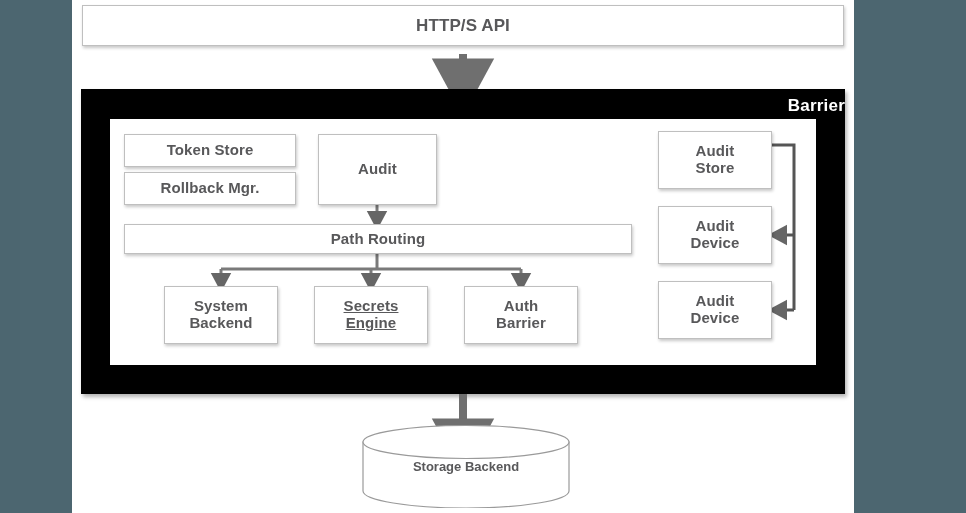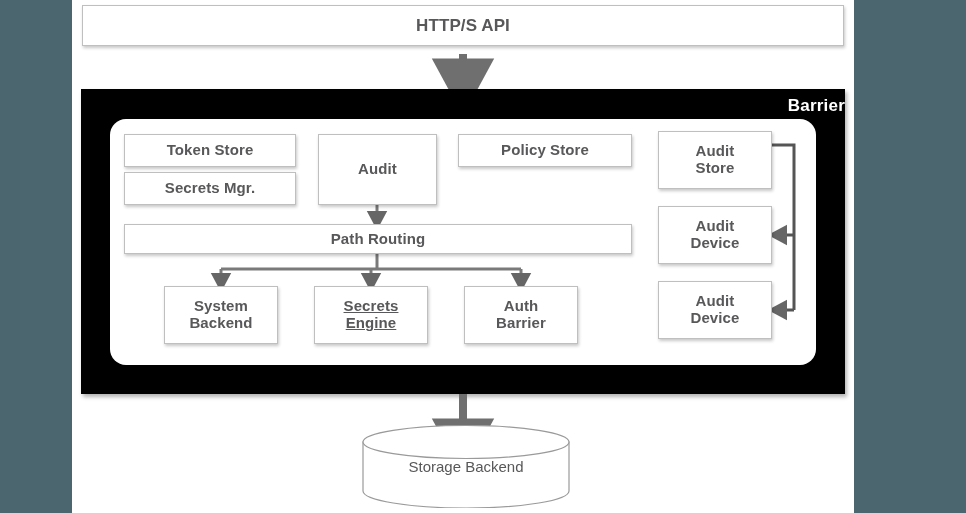--- a/index.html
+++ b/index.html
@@ -82,21 +82,20 @@
     letter-spacing: 0.2px;
   }
   #barrier-inner {
     position: absolute;
     left: 29px;
     top: 30px;
     width: 706px;
     height: 246px;
     background: #ffffff;
     box-sizing: border-box;
-    border-radius: 16px;
   }
 
   
   .ib { font-size: 15px; }
 
   #token-store      { left: 14px;  top: 15px;  width: 172px; height: 33px; }
   #rollback-mgr     { left: 14px;  top: 53px;  width: 172px; height: 33px; }
   #core             { left: 208px; top: 15px;  width: 119px; height: 71px; }
   #policy-store     { left: 348px; top: 15px;  width: 174px; height: 33px; }
   #expiration-mgr   { left: 348px; top: 53px;  width: 174px; height: 33px; }
@@ -123,22 +122,22 @@
   #storage-label {
     position: absolute;
     left: 0;
     top: 0;
     width: 208px;
     height: 83px;
     display: flex;
     align-items: center;
     justify-content: center;
     color: #58585a;
-    font-size: 15px;
-    font-weight: normal;
+    font-size: 13px;
+    font-weight: bold;
     pointer-events: none;
   }
 
   
   .conn {
     position: absolute;
     pointer-events: none;
     overflow: visible;
   }
   #conn-top    { left: 0; top: 0;  width: 782px; height: 100px; }
@@ -187,30 +186,27 @@
           <path d="M662,26 L684,26 L684,191" fill="none" stroke="#555555" stroke-width="3"></path>
           <line x1="684" y1="116" x2="668" y2="116" stroke="#555555" stroke-width="3" marker-end="url(#ah-sm)"></line>
           <line x1="684" y1="191" x2="668" y2="191" stroke="#555555" stroke-width="3" marker-end="url(#ah-sm)"></line>
         </svg>
 
         <div class="box ib" id="token-store">
           <span>Token Store</span>
         </div>
 
         <div class="box ib" id="rollback-mgr">
-          <span>Secrets Mgr.</span>
+          <span>Rollback Mgr.</span>
         </div>
 
         <div class="box ib" id="core">
           <span>Audit</span>
         </div>
 
-        <div class="box ib" id="policy-store">
-          <span>Policy Store</span>
-        </div>
 
 
         <div class="box ib" id="path-routing">
           <span>Path Routing</span>
         </div>
 
         <div class="box ib" id="system-backend">
           <span>
             <span>System</span><br>
             <span>Backend</span>

